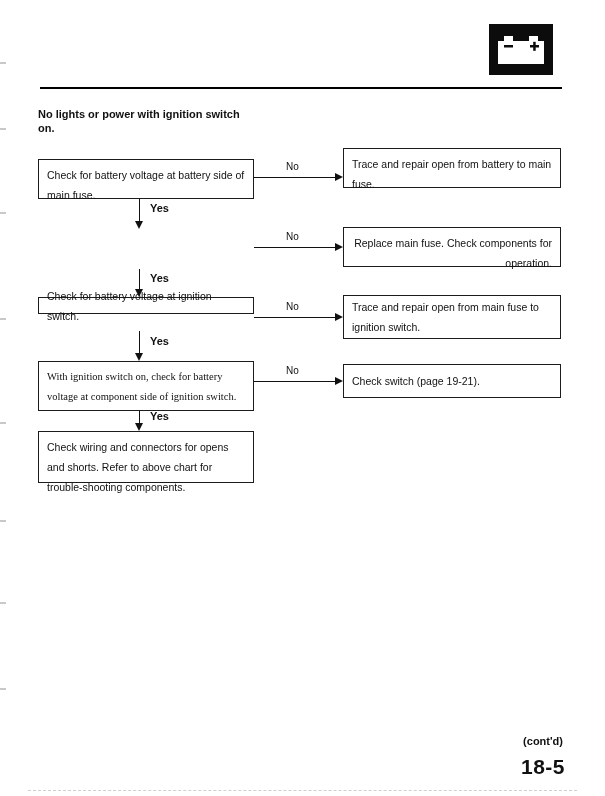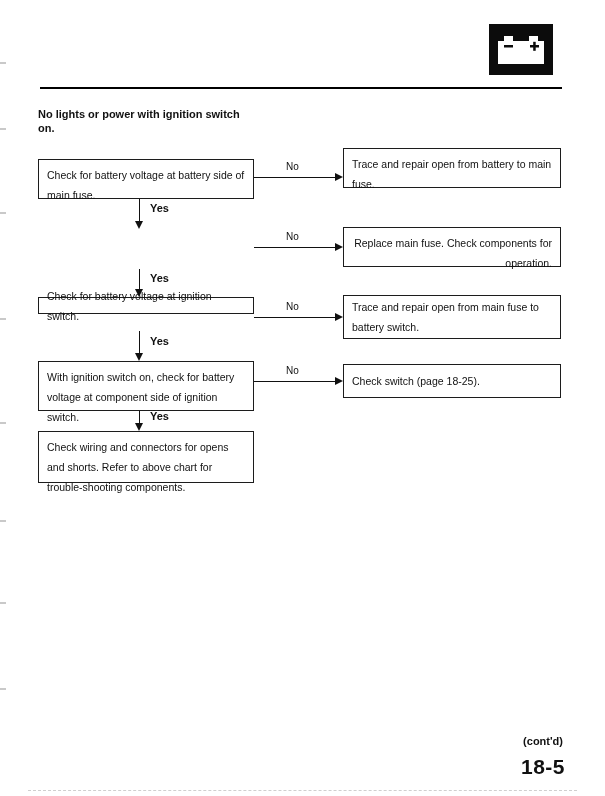--- a/index.html
+++ b/index.html
@@ -19,21 +19,21 @@
          font-size:10.5px; line-height:20px; padding:5px 8px; }
   .lbox { left:38px; width:216px; }
   .rbox { left:343px; width:218px; }
   .vcenter { display:flex; align-items:center; }
   .r1l { top:159px; height:40px; }
   .r1r { top:148px; height:40px; }
   .r2l { top:229px; height:40px; }
   .r2r { top:227px; height:40px;text-align:right; }
   .r3l { top:297px; height:17px; }
   .r3r { top:295px; height:44px; }
-  .r4l { top:361px; height:50px; }
+  .r4l { top:361px; height:50px;font-family:Liberation Serif, serif; }
   .r4r { top:364px; height:34px; }
   .r5l { top:431px; height:52px; }
   
   .hline { position:absolute; left:254px; width:82px; height:0; border-top:1.5px solid #111; }
   .harrow { position:absolute; left:335px; width:0; height:0;
             border-top:4px solid transparent; border-bottom:4px solid transparent; border-left:8px solid #111; }
   .h1 { top:177px; } .ha1 { top:173px; }
   .h2 { top:247px; } .ha2 { top:243px; }
   .h3 { top:317px; } .ha3 { top:313px; }
   .h4 { top:381px; } .ha4 { top:377px; }
@@ -94,30 +94,30 @@
   <div class="harrow ha2"></div>
   <div class="box rbox r2r">Replace main fuse. Check components for operation.</div>
   <div class="vline v2"></div>
   <div class="varrow va2"></div>
   <div class="yes-label y2">Yes</div>
 
   <div class="box lbox r3l vcenter">Check for battery voltage at ignition switch.</div>
   <div class="no-label n3">No</div>
   <div class="hline h3"></div>
   <div class="harrow ha3"></div>
-  <div class="box rbox r3r vcenter">Trace and repair open from main fuse to battery switch.</div>
+  <div class="box rbox r3r vcenter">Trace and repair open from main fuse to ignition switch.</div>
   <div class="vline v3"></div>
   <div class="varrow va3"></div>
   <div class="yes-label y3">Yes</div>
 
   <div class="box lbox r4l">With ignition switch on, check for battery voltage at component side of ignition switch.</div>
   <div class="no-label n4">No</div>
   <div class="hline h4"></div>
   <div class="harrow ha4"></div>
-  <div class="box rbox r4r vcenter">Check switch (page 18-25).</div>
+  <div class="box rbox r4r vcenter">Check switch (page 19-21).</div>
   <div class="vline v4"></div>
   <div class="varrow va4"></div>
   <div class="yes-label y4">Yes</div>
 
   <div class="box lbox r5l">Check wiring and connectors for opens and shorts. Refer to above chart for trouble-shooting components.</div>
 
   <div class="contd">(cont'd)</div>
   <div class="pagenum">18-5</div>
 
   <div class="edge-mark em1"></div>

